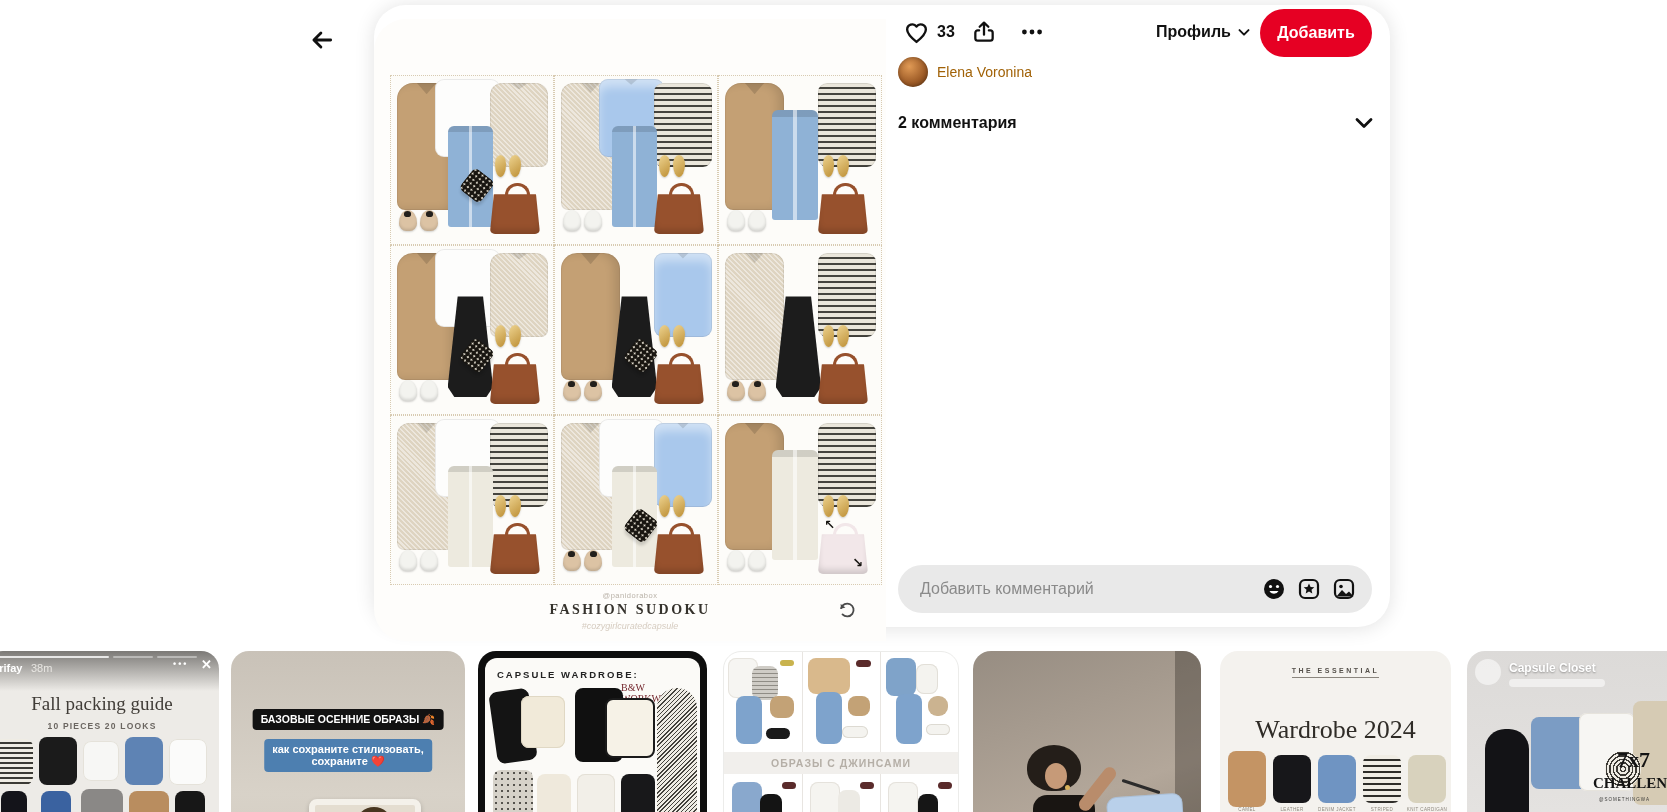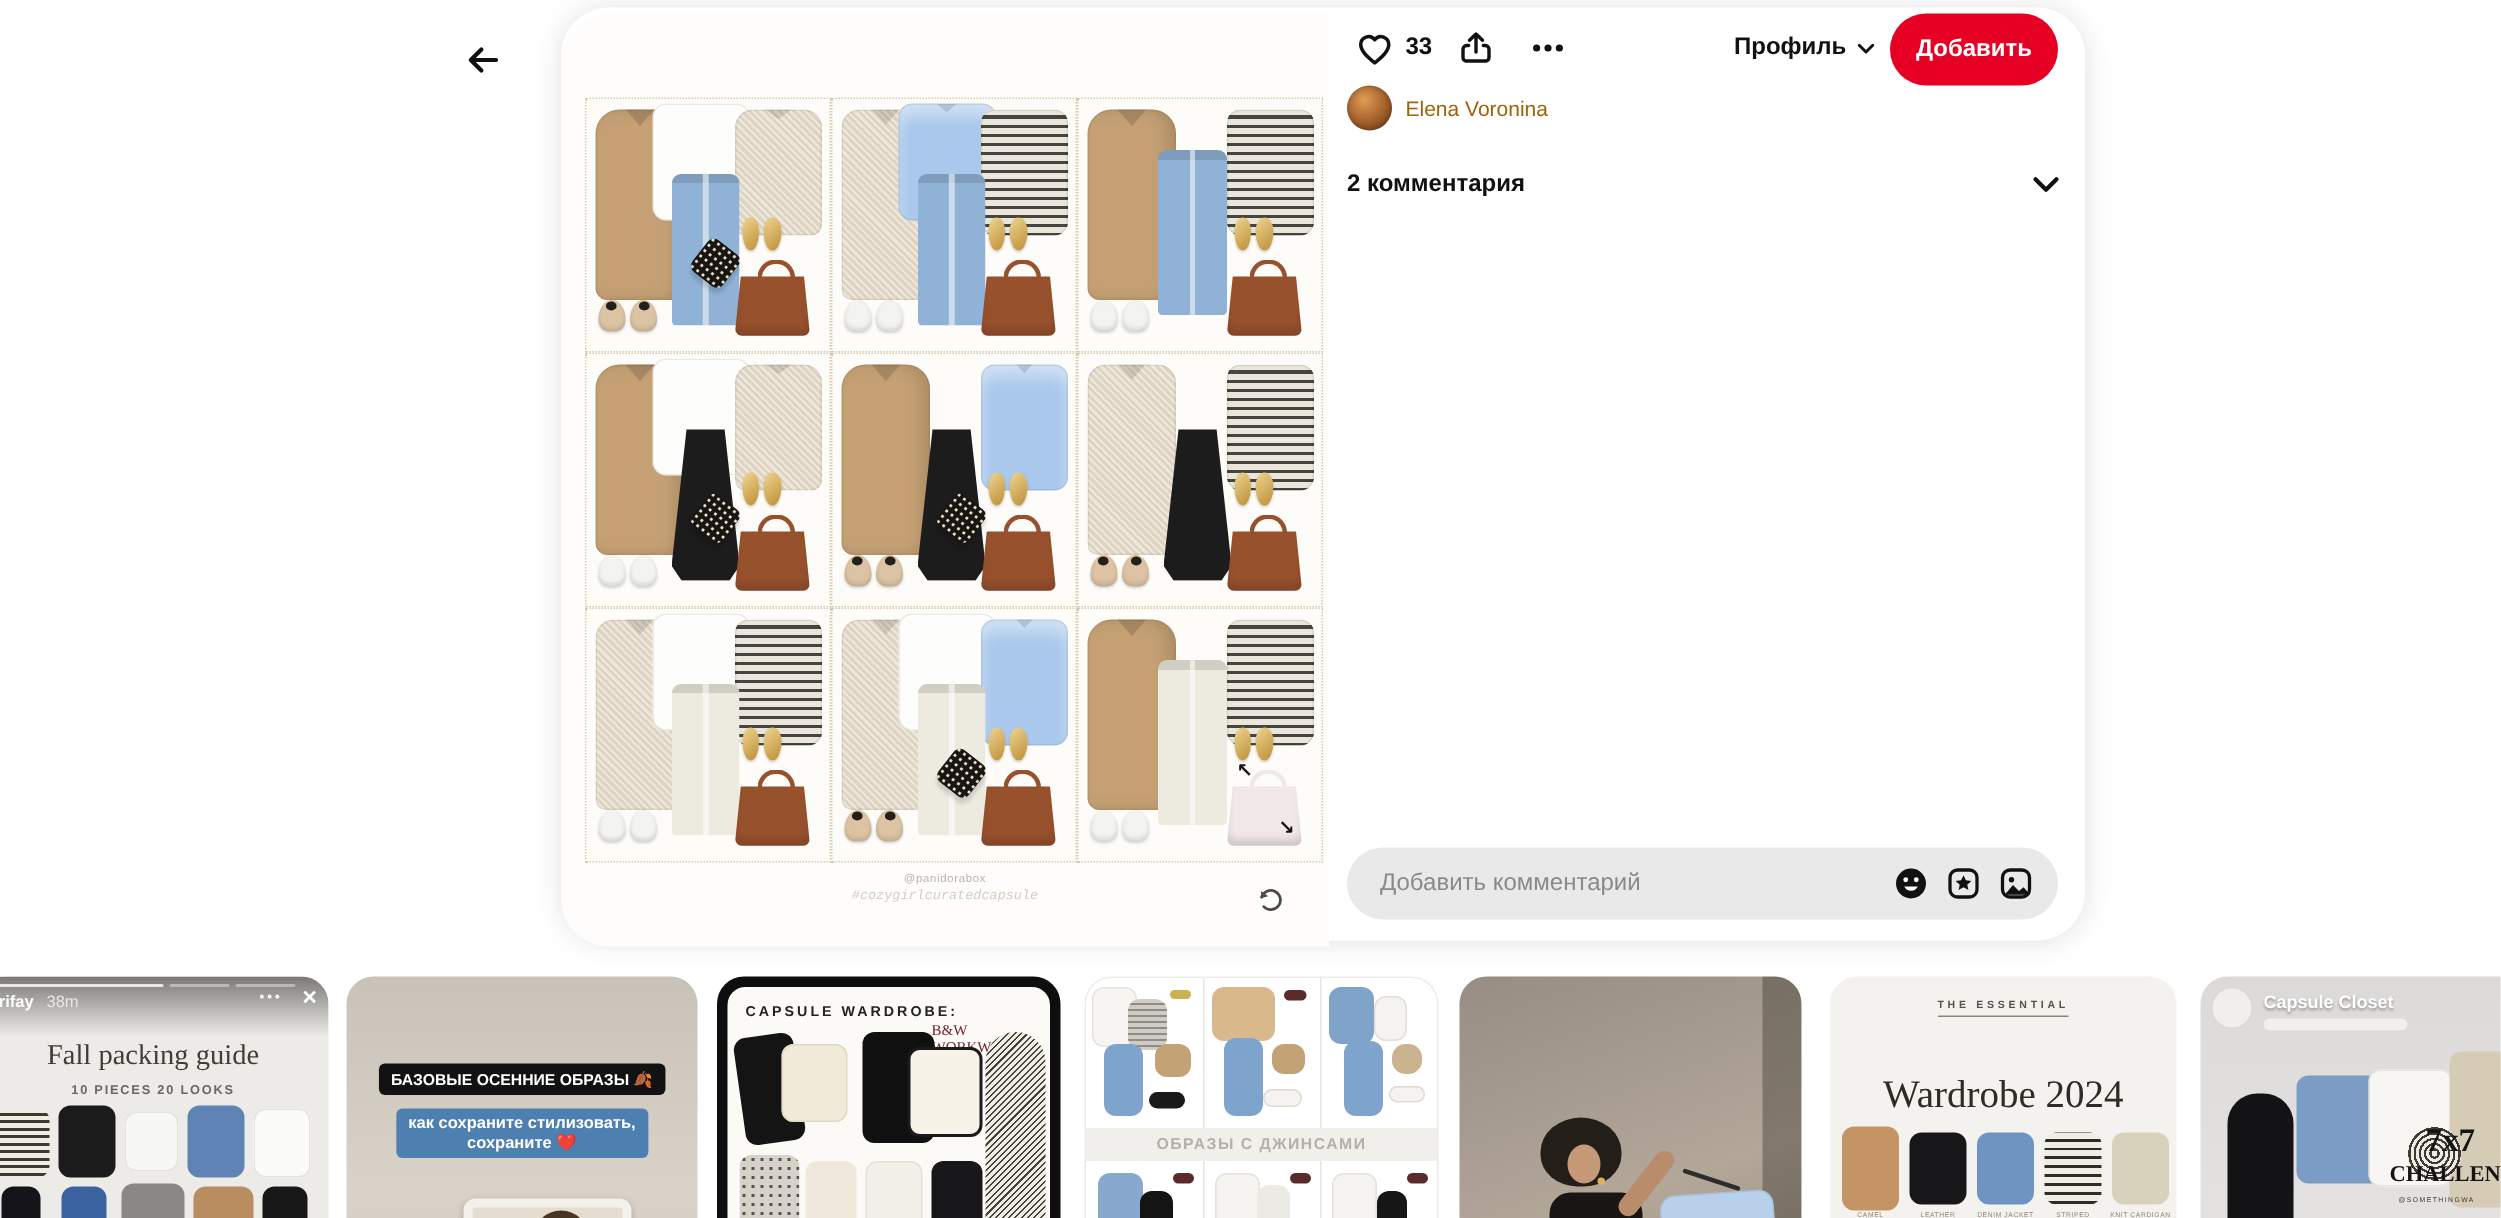--- a/index.html
+++ b/index.html
@@ -7,21 +7,21 @@
        font-family:"Liberation Sans",sans-serif;color:#111}
   .abs{position:absolute}
   [data-interactable="true"]{cursor:pointer}
 
   
   .pin-card{position:absolute;left:374px;top:5px;width:1016px;height:622px;background:#fff;
             border-radius:32px;box-shadow:0 1px 20px rgba(0,0,0,.12)}
   .back-btn{position:absolute;left:304px;top:22px;width:36px;height:36px;border-radius:50%;
             display:flex;align-items:center;justify-content:center;background:transparent}
 
-  .pin-left{position:absolute;left:0;top:4px;width:512px;height:622px;border-radius:32px 0 0 32px;
+  .pin-left{position:absolute;left:0;top:14px;width:512px;height:622px;border-radius:32px 0 0 32px;
             overflow:hidden;background:#fefdfb}
 
   
   .sudoku-grid{position:absolute;left:16px;top:56px;width:492px;height:510px;
                display:grid;grid-template-columns:repeat(3,1fr);grid-template-rows:repeat(3,1fr)}
   .cell{position:relative;border:1px dotted #d8cbb2;background:#fdfcf9;overflow:hidden}
   .it{position:absolute;background-color:var(--c,#ddd)}
   .coat{border-radius:16px 16px 8px 8px;
         box-shadow:inset -6px 0 10px rgba(0,0,0,.12),inset 0 0 0 1px rgba(0,0,0,.05)}
   .coat::before{content:"";position:absolute;left:33%;top:0;width:34%;height:9%;
@@ -60,21 +60,21 @@
   .bag::after,.tote::after{content:"";position:absolute;left:31%;top:2%;width:38%;height:26%;
         border:3px solid var(--c);border-bottom:none;border-radius:12px 12px 0 0}
   .expand{background:transparent !important;color:#15130f;font-weight:700;font-family:"DejaVu Sans",sans-serif}
   .expand::before{content:"↖";position:absolute;left:4%;top:-6%;font-size:13px}
   .expand::after{content:"↘";position:absolute;right:4%;bottom:-6%;font-size:13px}
 
   .pin-caption{position:absolute;left:0;top:572px;width:512px;text-align:center;line-height:1.35}
   .cap-handle{font-size:7.5px;color:#b9b2a8;letter-spacing:.5px}
   .cap-title{font-family:"Liberation Serif",serif;font-size:14px;font-weight:700;
              letter-spacing:2.5px;color:#35322c}
-  .cap-script{font-family:Liberation Mono, monospace;font-style:italic;font-size:9px;color:#d6ccc0}
+  .cap-script{font-family:Liberation Sans, sans-serif;font-style:italic;font-size:9px;color:#d6ccc0}
   .refresh-btn{position:absolute;left:462px;top:580px;width:22px;height:22px}
 
   
   .icon-btn{position:absolute;width:28px;height:28px;display:flex;align-items:center;justify-content:center}
   .like-count{position:absolute;left:563px;top:18px;font-size:16px;font-weight:700}
   .profile-dd{position:absolute;left:782px;top:18px;display:flex;align-items:center;gap:4px;
               font-size:16px;font-weight:600}
   .save-btn{position:absolute;left:886px;top:4px;width:112px;height:48px;border-radius:24px;
             background:#e60023;color:#fff;font-size:16px;font-weight:700;border:none;
             display:flex;align-items:center;justify-content:center;font-family:inherit}
@@ -280,20 +280,21 @@
           <div class="it sneakers" data-interactable="false" style="left: 5%; top: 80%; width: 24%; height: 12%; --c: #f3f3ef;">
             <span class="p" data-interactable="false"></span>
             <span class="p" data-interactable="false"></span>
           </div>
           <div class="it tote" data-interactable="false" style="left: 61%; top: 63%; width: 31%; height: 31%; --c: #f2e7e9;"></div>
           <div class="it expand" data-interactable="true" style="left: 64%; top: 62%; width: 26%; height: 28%;"></div>
         </div>
       </div>
     <div class="pin-caption" data-interactable="false">
       <div class="cap-handle" data-interactable="false">@panidorabox</div>
+      <div class="cap-title" data-interactable="false">FASHION SUDOKU</div>
       <div class="cap-script" data-interactable="false">#cozygirlcuratedcapsule</div>
     </div>
     <div class="refresh-btn" data-interactable="true">
       <svg width="22" height="22" viewBox="0 0 24 24" data-interactable="false">
         <path d="M5.5 10 a7 7 0 1 1 1.6 6.8" fill="none" stroke="#4a4a4a" stroke-width="2" stroke-linecap="round" data-interactable="false"></path>
         <path d="M5 5.5 5.5 10.5 10.3 9.3z" fill="#4a4a4a" data-interactable="false"></path>
       </svg>
     </div>
   </div>
 

